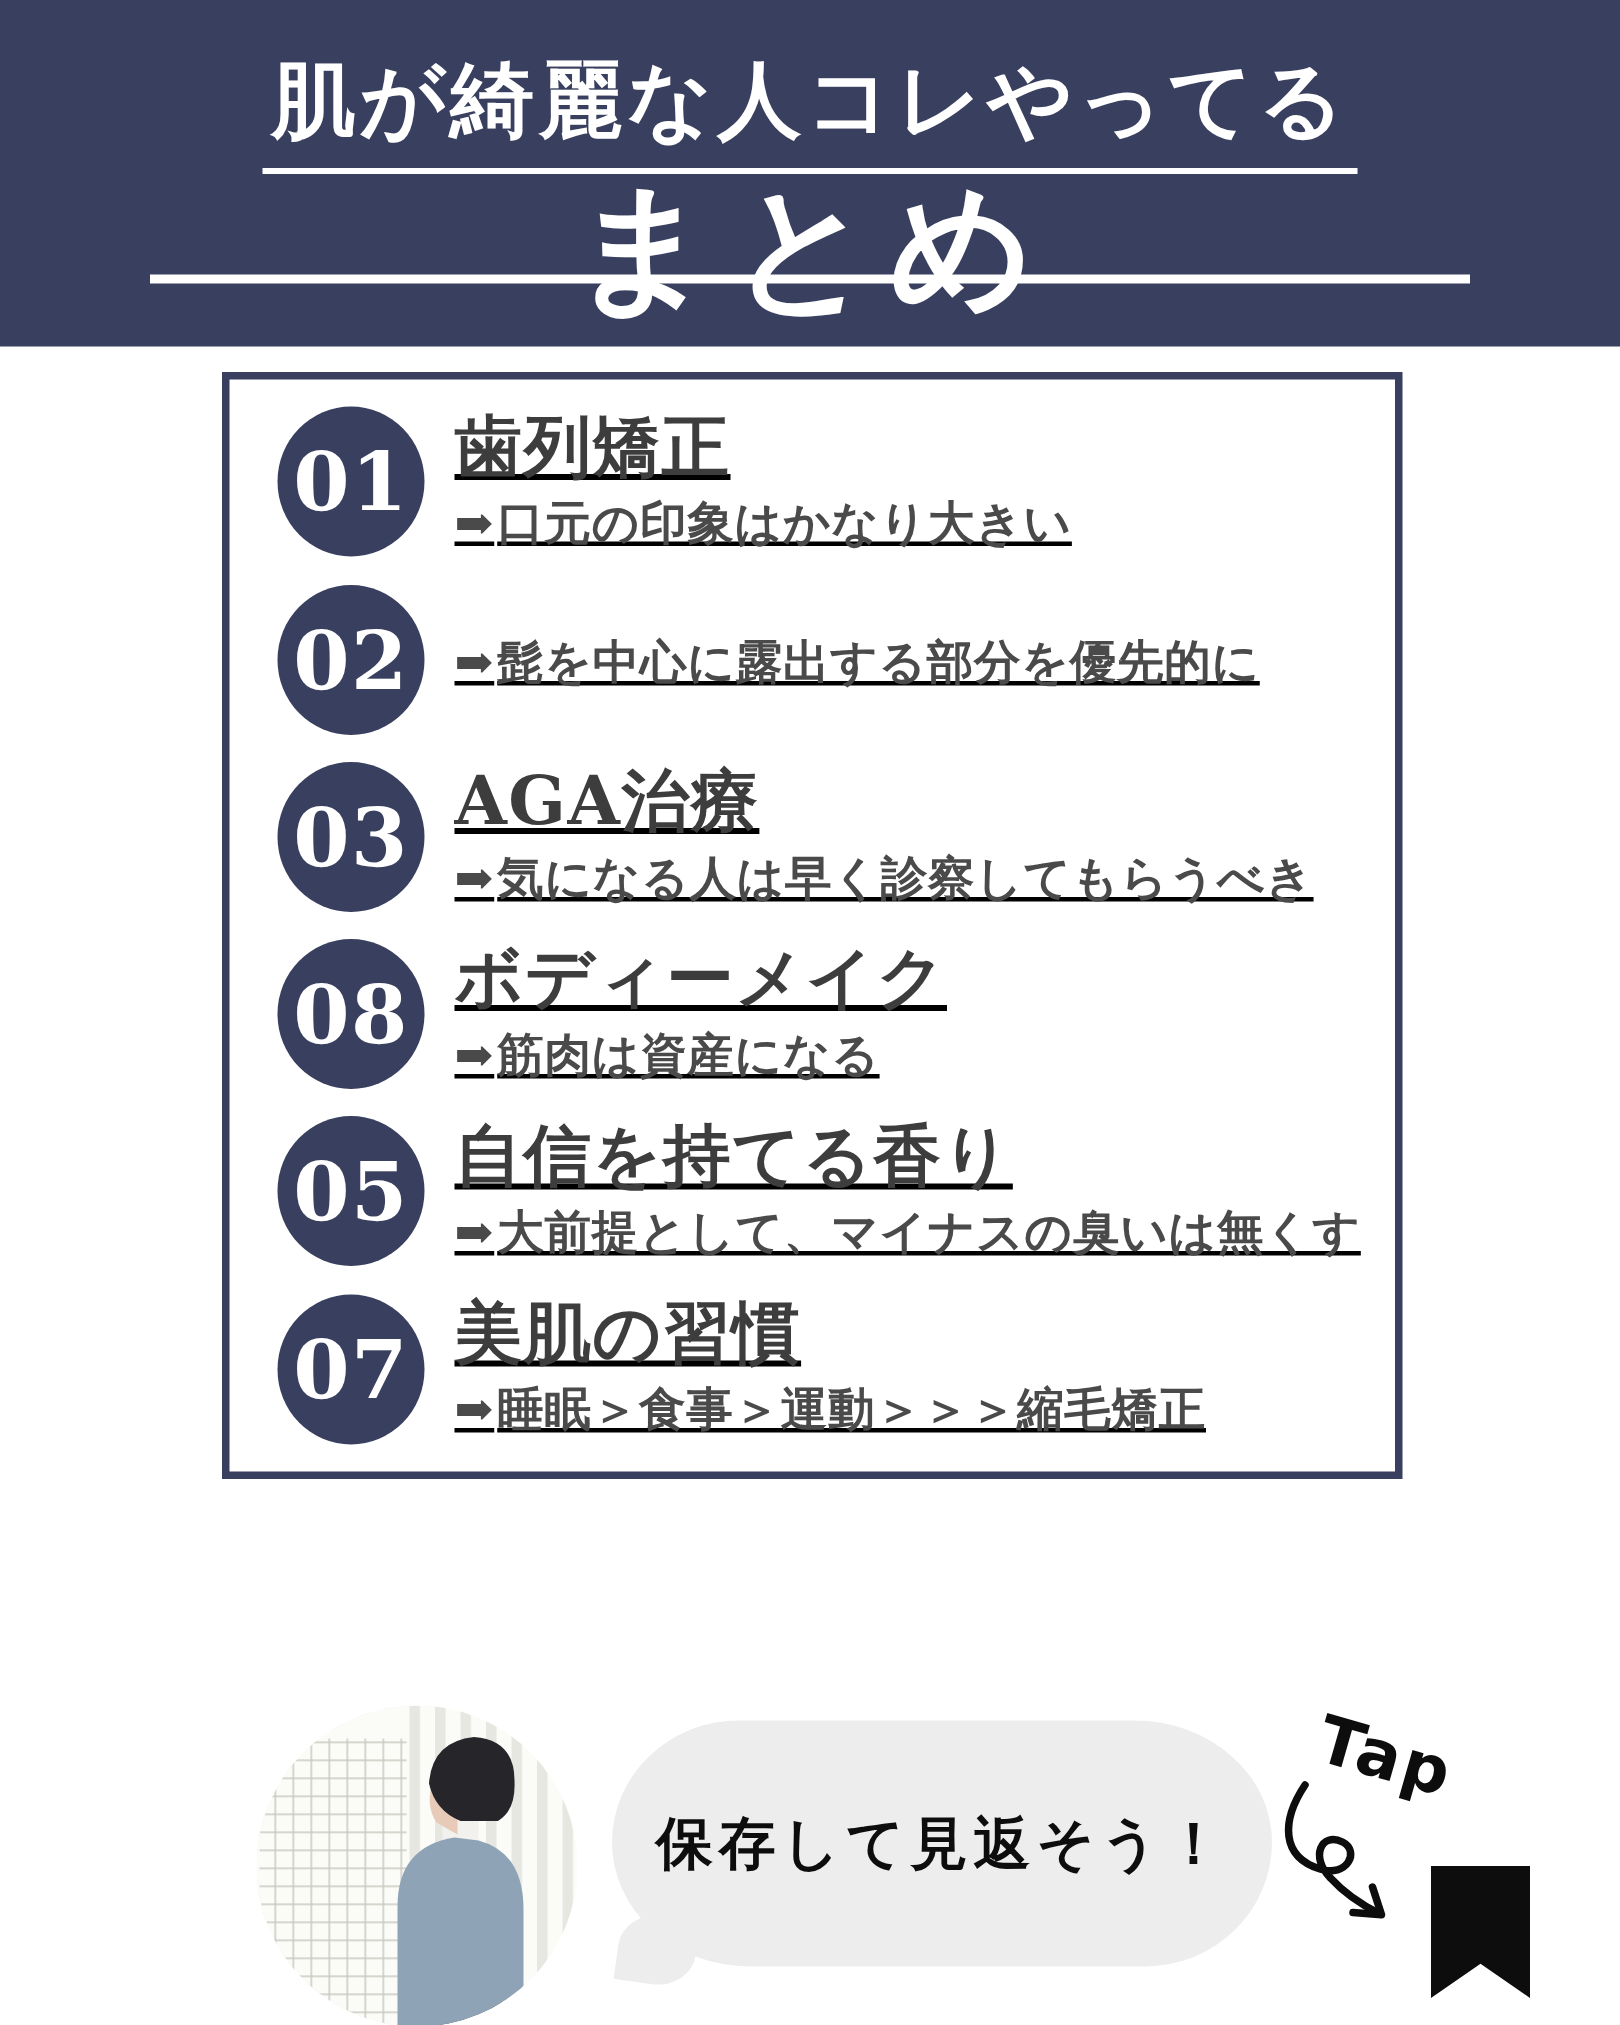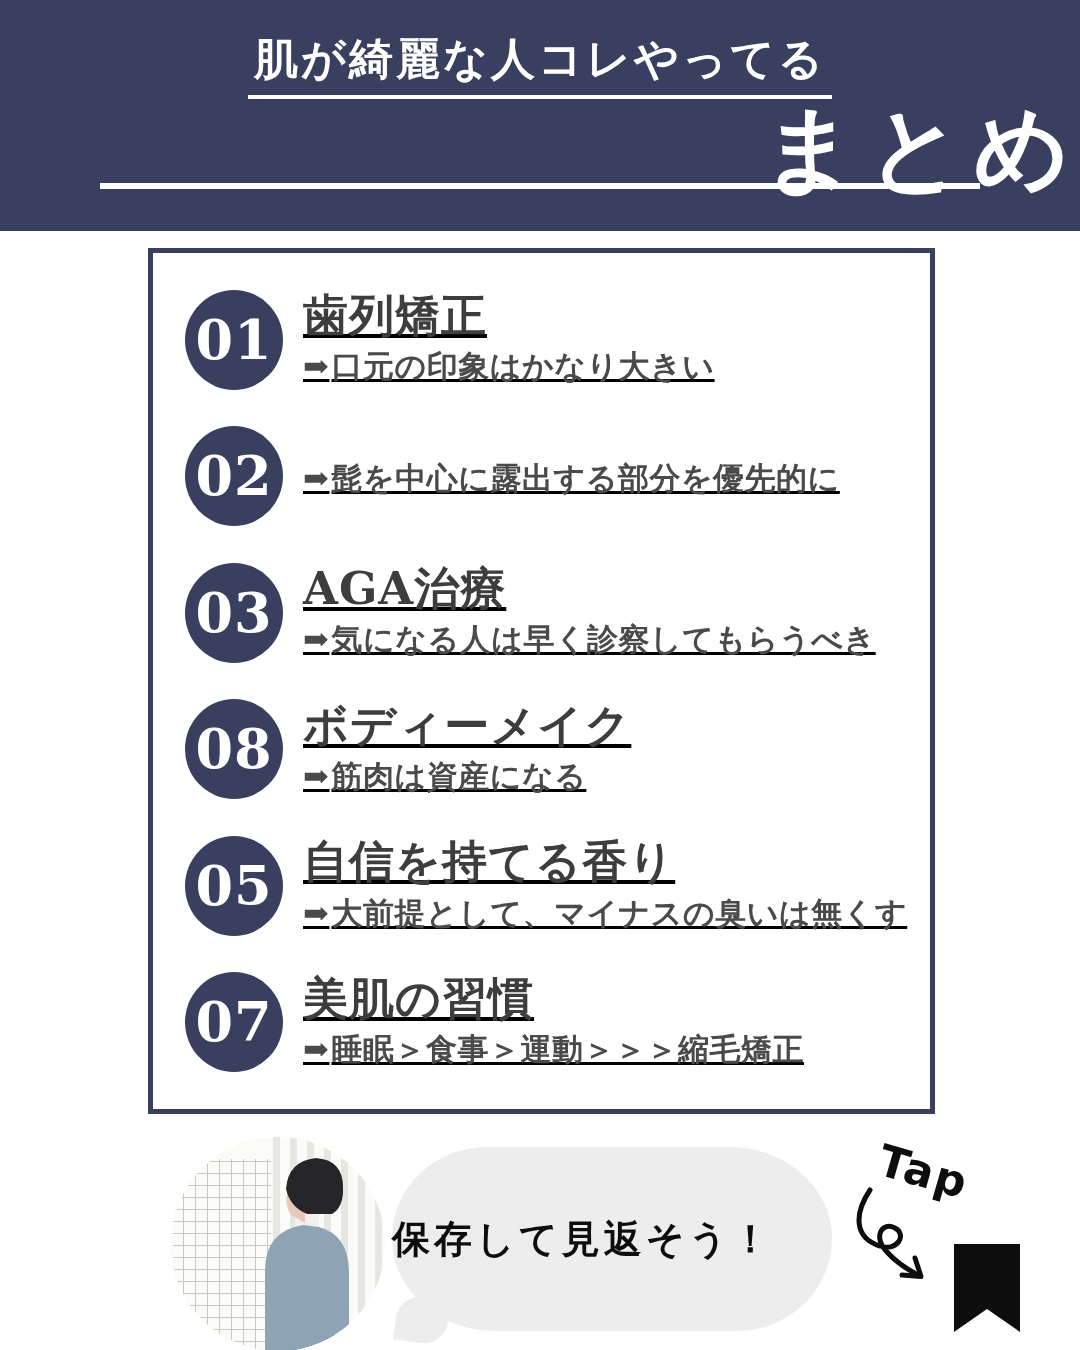--- a/index.html
+++ b/index.html
@@ -11,32 +11,32 @@
   body{
     position:relative;background:var(--white);overflow:hidden;
     font-family:"DejaVu Serif","Liberation Serif",serif;
   }
   
   .header{
     position:absolute;left:0;top:0;width:1080px;height:231px;
     background:var(--navy);text-align:center;color:var(--white);
   }
   .header-sub{
-    display:inline-block;margin-top:30px;font-size:44px;font-weight:bold;
+    display:inline-block;margin-top:30px;font-size:56px;font-weight:bold;
     letter-spacing:3px;padding:0 6px 6px 6px;border-bottom:4px solid var(--white);
   }
   .header-title{
-    margin-top:2px;font-size:94px;font-weight:bold;letter-spacing:10px;line-height:1.0;text-align:right;
+    margin-top:2px;font-size:94px;font-weight:bold;letter-spacing:10px;line-height:1.0;
   }
   .header-line{
     position:absolute;left:100px;top:183px;width:880px;height:6px;background:var(--white);
   }
   
   .box{
-    position:absolute;left:148px;top:248px;width:787px;height:866px;
+    position:absolute;left:148px;top:248px;width:787px;height:738px;
     border:5px solid var(--navy);background:var(--white);
     display:flex;flex-direction:column;justify-content:space-evenly;
     padding-left:32px;
   }
   .item{display:flex;align-items:center;}
   .num-circle{
     flex:0 0 98px;width:98px;height:100px;border-radius:50%;
     background:var(--navy);color:var(--white);
     display:flex;align-items:center;justify-content:center;
     font-size:54px;font-weight:bold;letter-spacing:1px;
@@ -48,24 +48,24 @@
   .item-desc{
     margin-top:5px;font-size:31px;font-weight:bold;color:var(--desc);letter-spacing:0.5px;
   }
   .item-desc .arrow{margin-right:2px;}
   
   .avatar{
     position:absolute;left:171px;top:1137px;width:214px;height:214px;
     border-radius:50%;overflow:hidden;
   }
   .bubble{
-    position:absolute;left:392px;top:1147px;width:440px;height:184px;
+    position:absolute;left:408px;top:1147px;width:440px;height:164px;
     background:var(--bubble);
     border-radius:96px 104px 96px 104px / 92px 92px 94px 94px;
-    display:flex;align-items:center;justify-content:flex-start;
+    display:flex;align-items:center;justify-content:center;
   }
   .bubble::before{
     content:"";position:absolute;left:4px;bottom:-12px;width:52px;height:46px;
     background:var(--bubble);border-radius:55% 55% 55% 0;transform:rotate(8deg);
   }
   .bubble-text{
     font-family:"DejaVu Sans","Liberation Sans",sans-serif;
     font-size:38px;font-weight:bold;color:var(--ink);letter-spacing:4px;
   }
   .tap-label{

